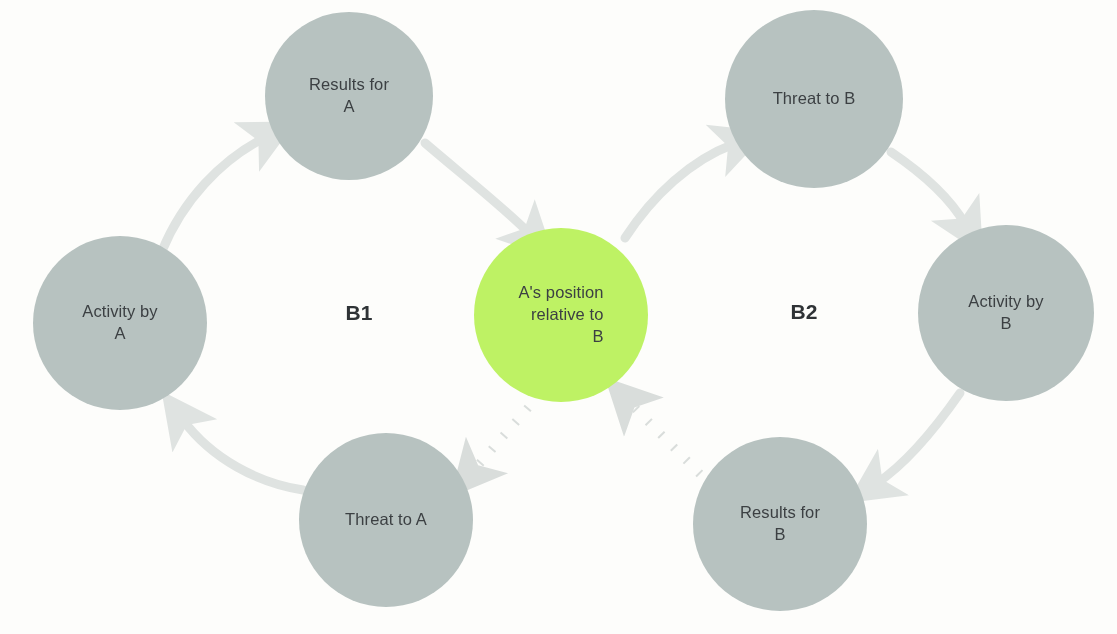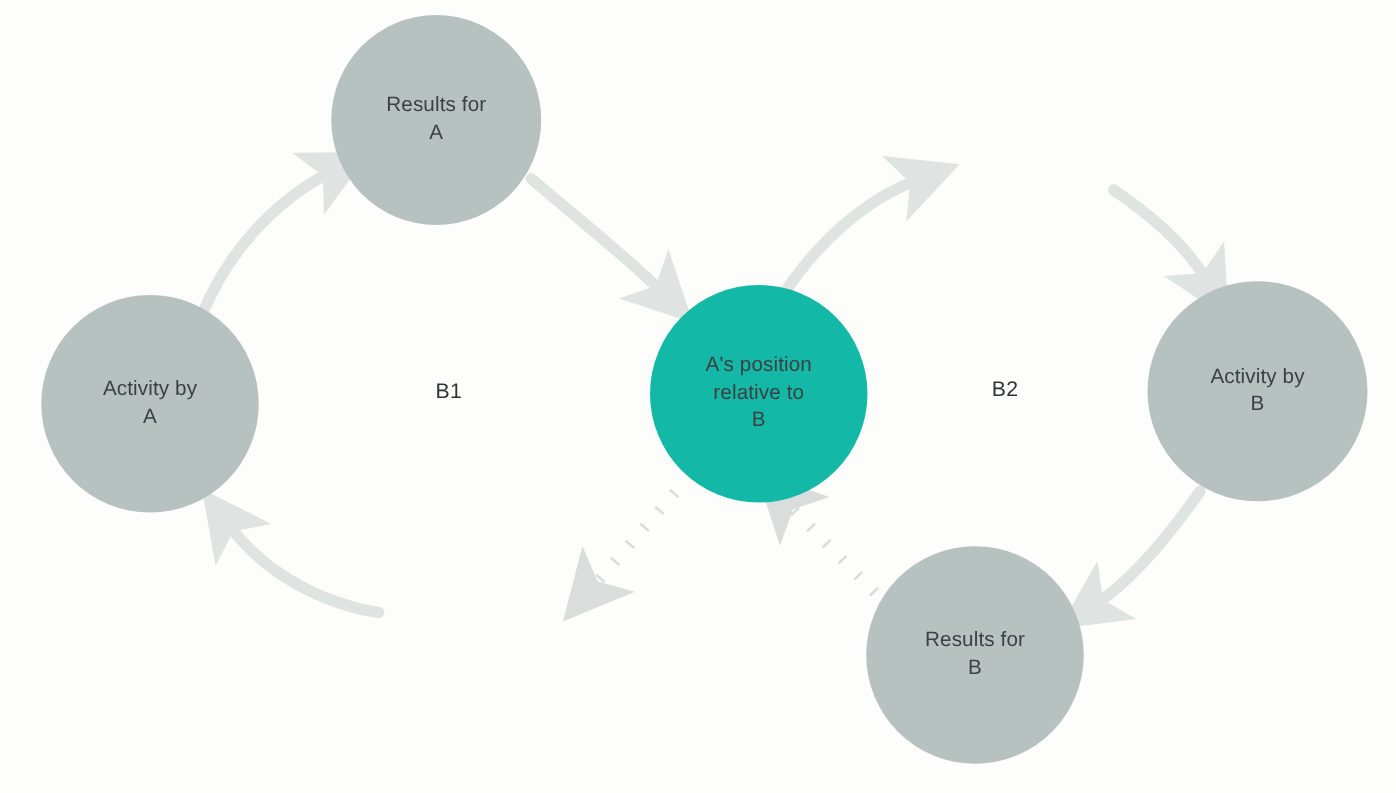--- a/index.html
+++ b/index.html
@@ -42,22 +42,22 @@
     font-size: 16.5px;
     line-height: 1.32;
     letter-spacing: 0.1px;
     white-space: pre-line;
     padding: 0 12px;
     user-select: none;
   }
   .loop-label {
     position: absolute;
     color: #2f3336;
-    font-size: 17px;
-    font-weight: normal;
+    font-size: 21px;
+    font-weight: bold;
     letter-spacing: 0.2px;
     transform: translate(-50%, -50%);
     user-select: none;
     white-space: nowrap;
   }
 </style>
 </head>
 <body>
 
 <div id="canvas" style="background: rgb(253, 253, 251);">
@@ -92,27 +92,33 @@
   <div class="node" style="left: 33px; top: 236px; width: 174px; height: 174px; background: rgb(183, 194, 192);">
     <span class="node-label">Activity by
 A</span>
   </div>
 
   <div class="node" style="left: 265px; top: 12px; width: 168px; height: 168px; background: rgb(183, 194, 192);">
     <span class="node-label">Results for
 A</span>
   </div>
 
-  <div class="node" style="left: 520px; top: 228px; width: 174px; height: 174px; background: #14b8a6;">
+  <div class="node" style="left: 474px; top: 228px; width: 174px; height: 174px; background: #bef264; text-align: right;">
     <span class="node-label">A's position
 relative to
 B</span>
   </div>
 
+  <div class="node" style="left: 299px; top: 433px; width: 174px; height: 174px; background: rgb(183, 194, 192);">
+    <span class="node-label">Threat to A</span>
+  </div>
 
+  <div class="node" style="left: 725px; top: 10px; width: 178px; height: 178px; background: rgb(183, 194, 192);">
+    <span class="node-label">Threat to B</span>
+  </div>
 
   <div class="node" style="left: 918px; top: 225px; width: 176px; height: 176px; background: rgb(183, 194, 192);">
     <span class="node-label">Activity by
 B</span>
   </div>
 
   <div class="node" style="left: 693px; top: 437px; width: 174px; height: 174px; background: rgb(183, 194, 192);">
     <span class="node-label">Results for
 B</span>
   </div>

